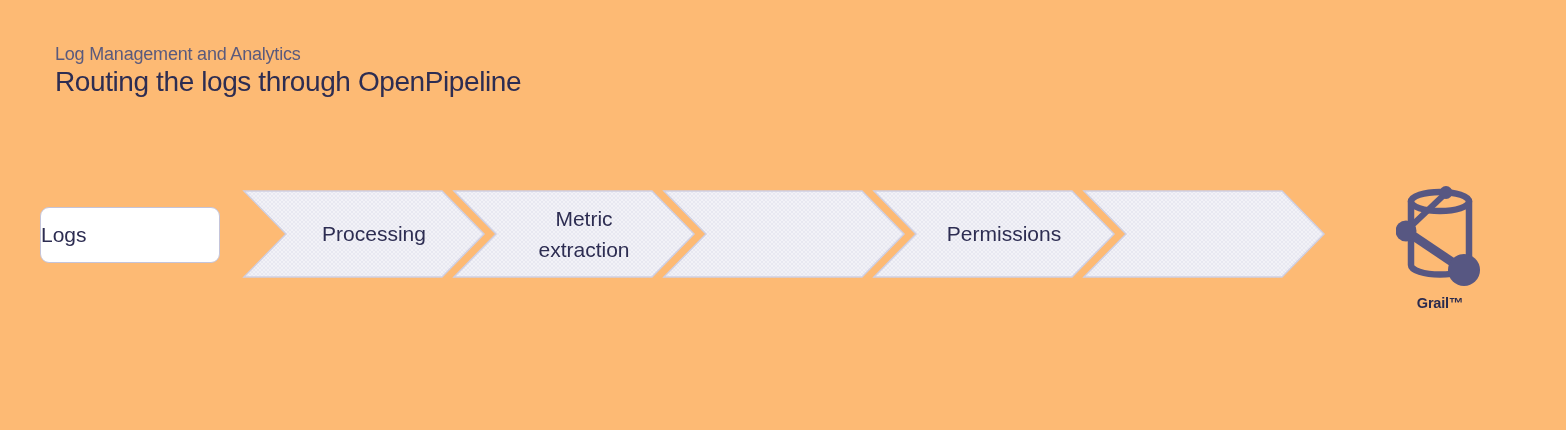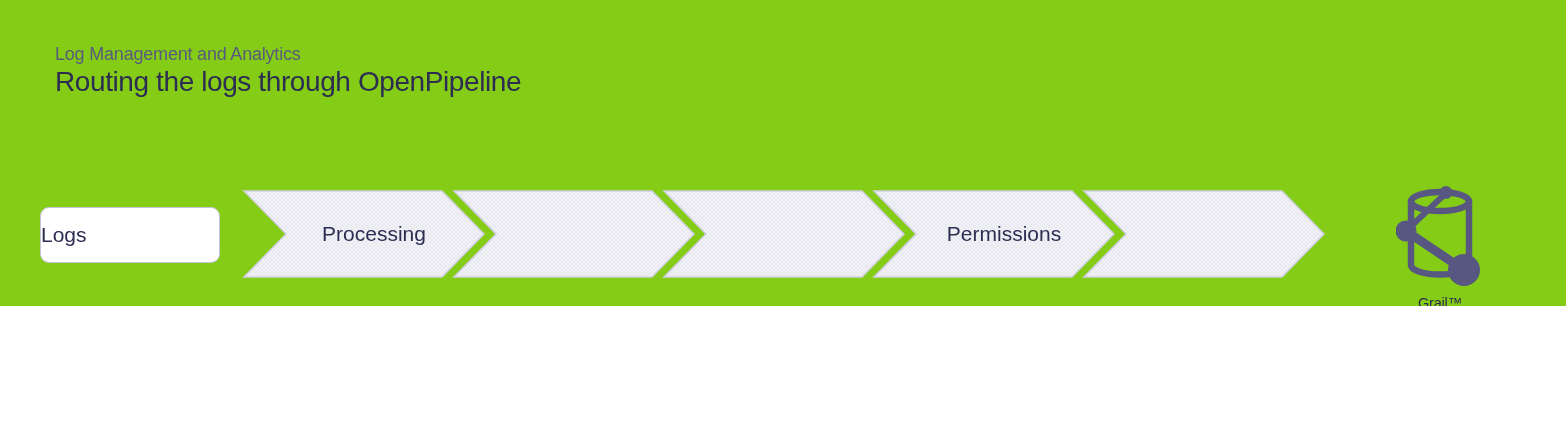--- a/index.html
+++ b/index.html
@@ -1,17 +1,17 @@
 <!DOCTYPE html>
 <html><head>
 <meta charset="utf-8">
 <style>
   html,body{margin:0;padding:0;background:#ffffff;}
   #canvas{
-    position:relative;width:1566px;height:306px;background:#84cc16;overflow:hidden;
+    position:relative;width:1566px;height:430px;background:#fdba74;overflow:hidden;
     font-family:"Liberation Sans", sans-serif;
   }
   .eyebrow{
     position:absolute;left:55px;top:44px;
     font-size:18px;letter-spacing:-0.2px;color:#5a5a7d;
   }
   .title{
     position:absolute;left:55px;top:66px;
     font-size:28px;font-weight:normal;letter-spacing:-0.4px;color:#2d2d52;
   }
@@ -27,21 +27,21 @@
     position:absolute;top:0;height:88px;width:240px;
     display:flex;align-items:center;justify-content:center;text-align:center;
     font-size:21px;line-height:1.5;color:#2d2d52;
   }
   .stage-label span{display:inline-block;max-width:150px;}
   .grail-group{
     position:absolute;left:1388px;top:186px;width:104px;
     display:flex;flex-direction:column;align-items:center;
   }
   .grail-label{
-    margin-top:9px;font-size:14.5px;font-weight:normal;color:#2b2b4e;letter-spacing:-0.2px;
+    margin-top:9px;font-size:14.5px;font-weight:bold;color:#2b2b4e;letter-spacing:-0.2px;
   }
 </style>
 </head>
 <body>
 
 <div id="canvas">
 
   <div class="eyebrow">Log Management and Analytics</div>
   <div class="title">Routing the logs through OpenPipeline</div>
 
@@ -60,20 +60,23 @@
     <polygon points="454,1 652,1 694,44 652,87 454,87 496,44" fill="url(#tx)" stroke="#cfcfe2" stroke-width="1.5"></polygon>
     <polygon points="664,1 862,1 904,44 862,87 664,87 706,44" fill="url(#tx)" stroke="#cfcfe2" stroke-width="1.5"></polygon>
     <polygon points="874,1 1072,1 1114,44 1072,87 874,87 916,44" fill="url(#tx)" stroke="#cfcfe2" stroke-width="1.5"></polygon>
     <polygon points="1084,1 1282,1 1324,44 1282,87 1084,87 1126,44" fill="url(#tx)" stroke="#cfcfe2" stroke-width="1.5"></polygon>
   </svg>
 
   <div class="stage-labels">
     <div class="stage-label" style="left:244px">
       <span>Processing</span>
     </div>
+    <div class="stage-label" style="left:454px">
+      <span>Metric extraction</span>
+    </div>
     <div class="stage-label" style="left:874px">
       <span>Permissions</span>
     </div>
   </div>
 
   <div class="grail-group">
     <svg width="88" height="100" viewBox="0 0 88 100" aria-hidden="true">
 
       <ellipse cx="44" cy="15.5" rx="29" ry="9.5" fill="none" stroke="#575782" stroke-width="6.5"></ellipse>
       <path d="M15 15.5 L15 79 A29 9.5 0 0 0 73 79 L73 15.5" fill="none" stroke="#575782" stroke-width="6.5" stroke-linecap="round" stroke-linejoin="round"></path>

